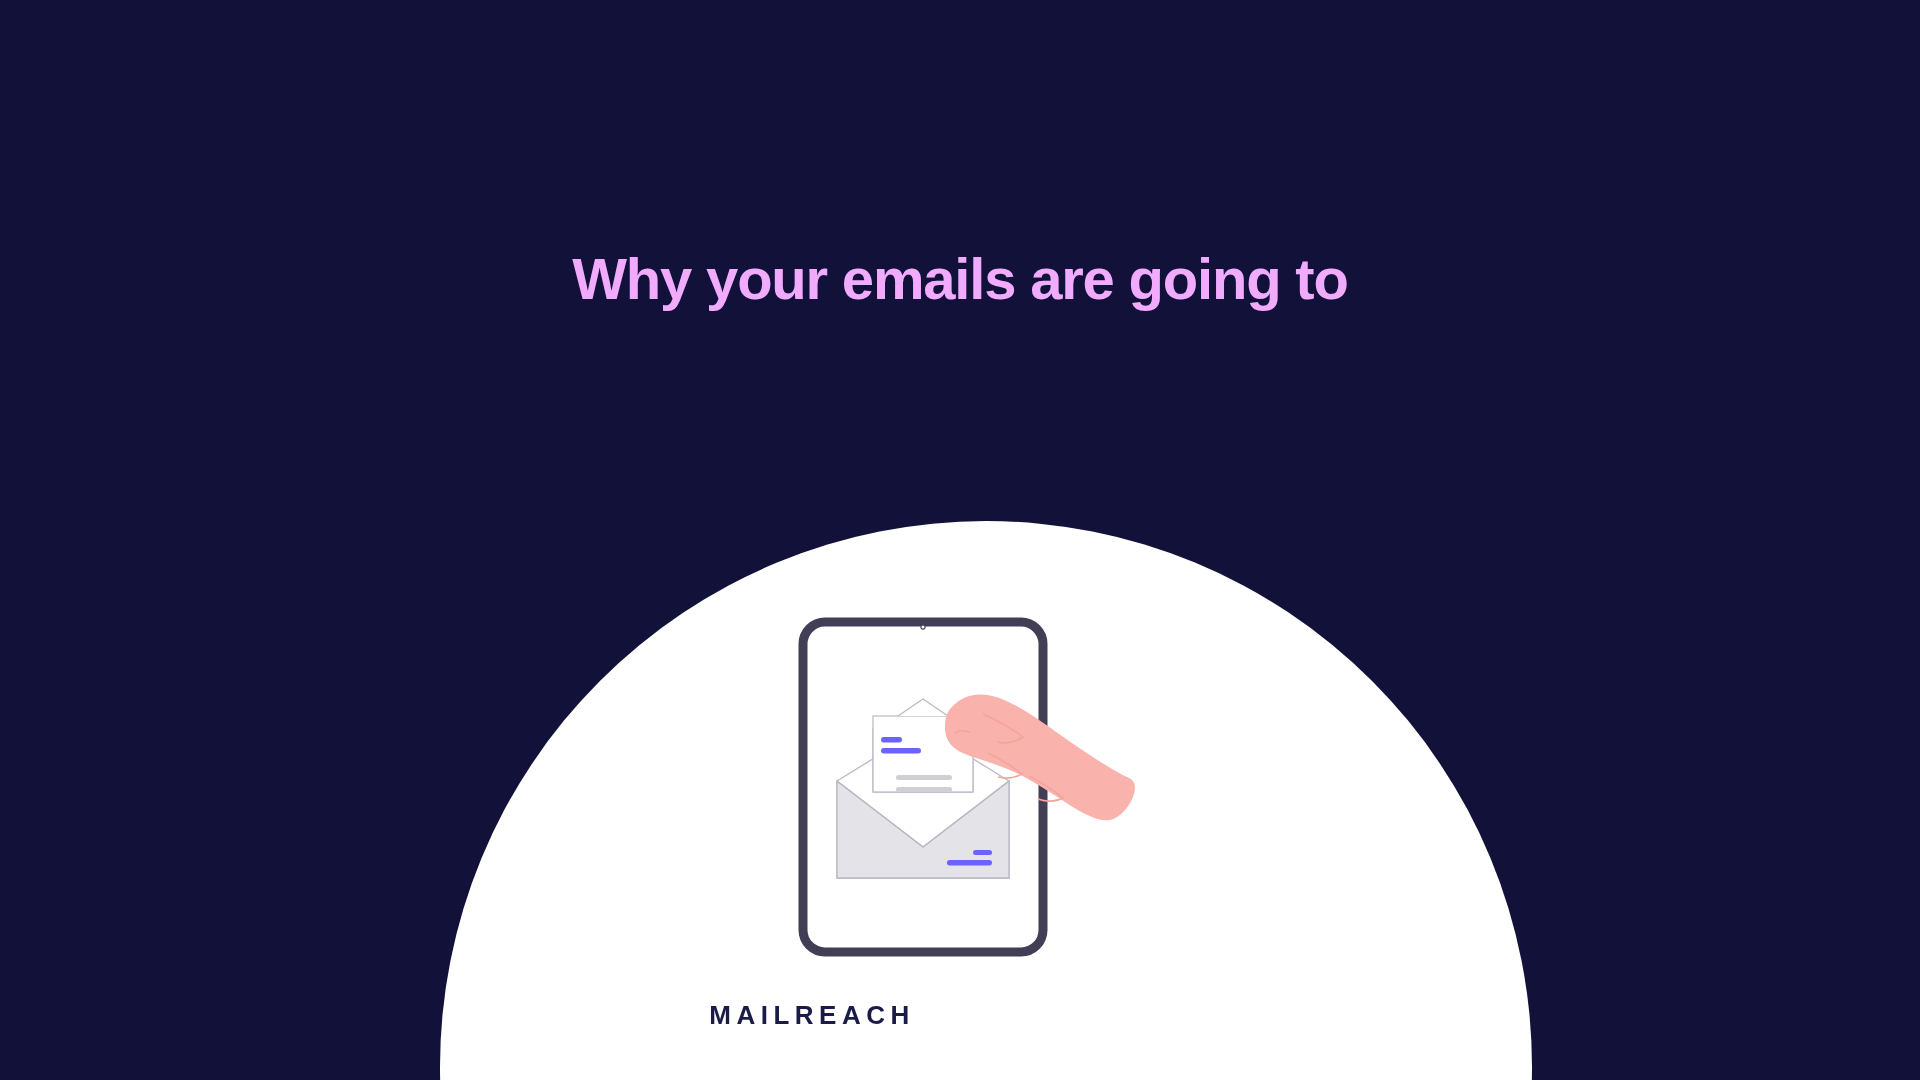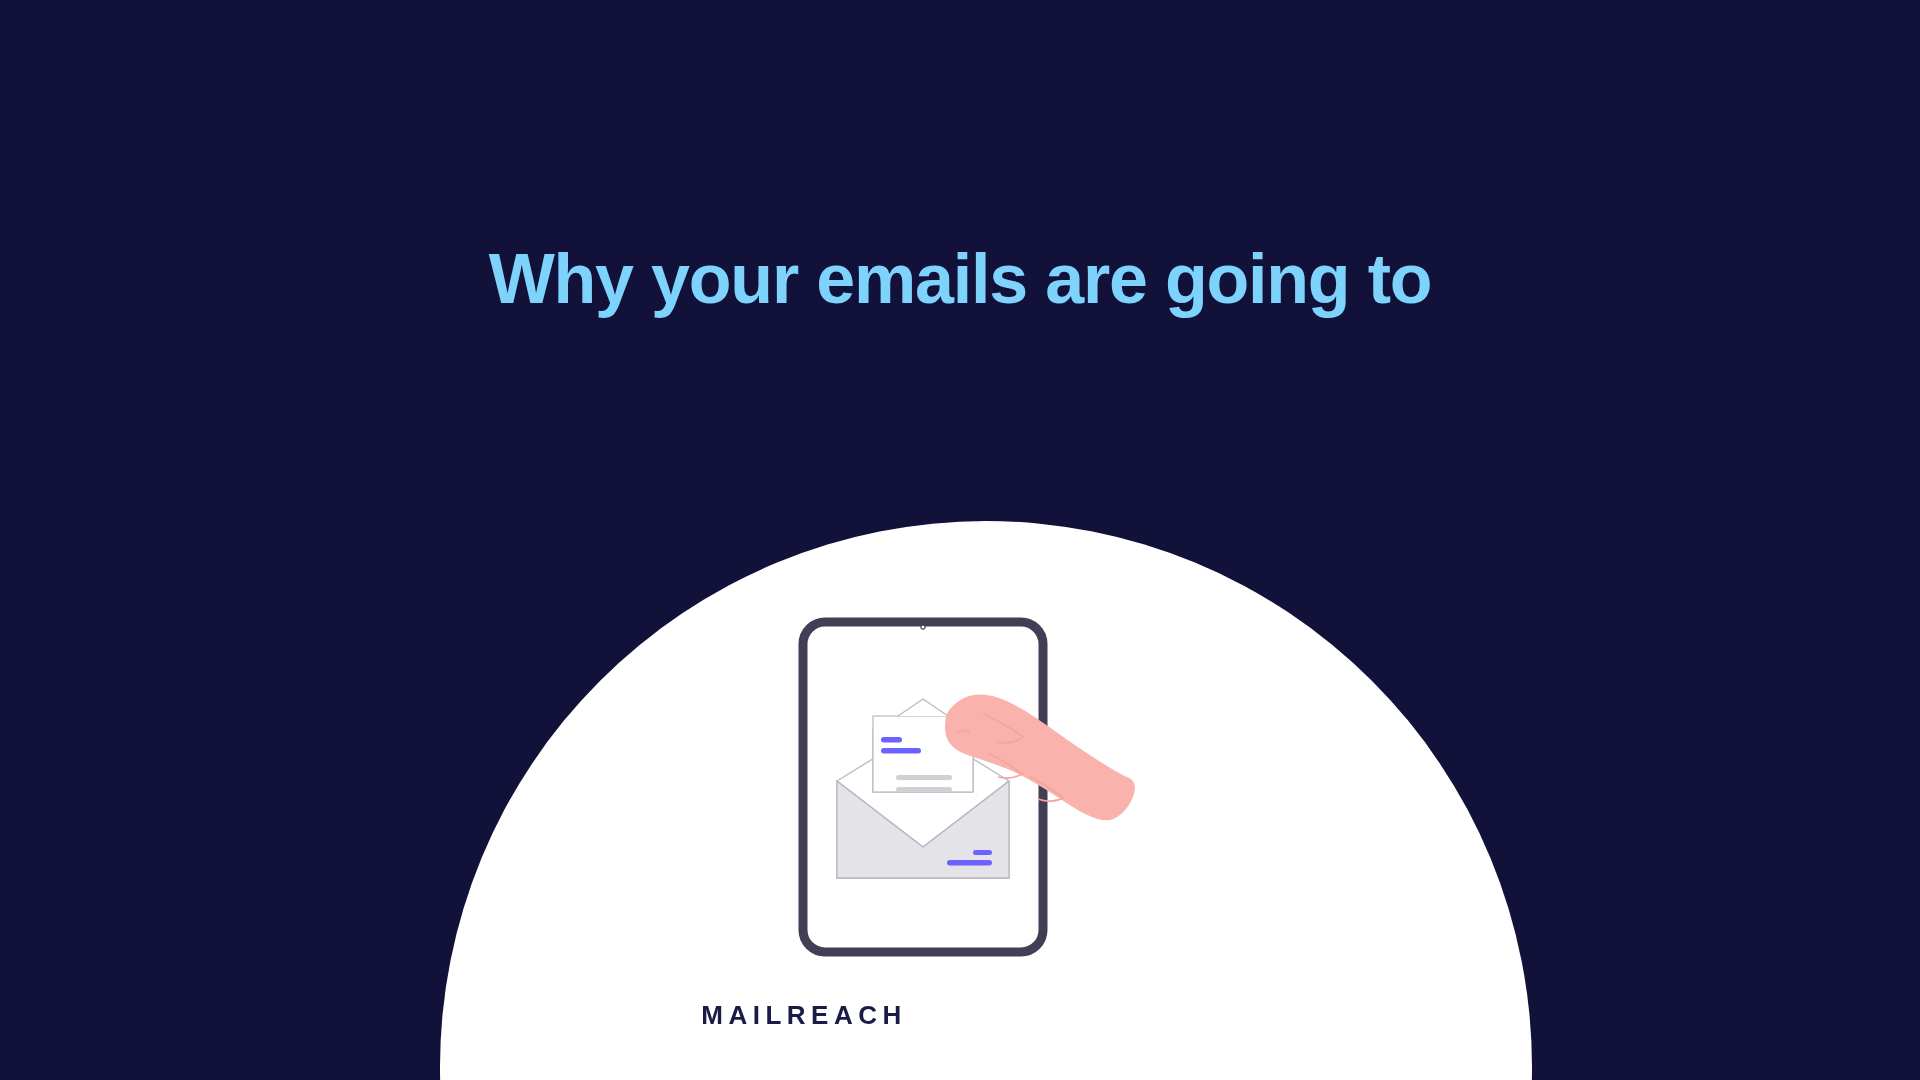--- a/index.html
+++ b/index.html
@@ -27,24 +27,24 @@
     position: absolute;
     left: 0;
     top: 218px;
     width: 1920px;
     text-align: center;
     padding: 0 120px;
     box-sizing: border-box;
   }
   .title-line {
     display: block;
-    color: #7dd3fc;
+    color: #f0abfc;
     font-family: "Liberation Sans", sans-serif;
     font-weight: 700;
-    font-size: 70px;
+    font-size: 58px;
     line-height: 122px;
     letter-spacing: -1.2px;
     white-space: nowrap;
   }
 
   
   .circle {
     position: absolute;
     left: 440px;
     top: 521px;
@@ -64,20 +64,21 @@
   }
   .illustration svg { display: block; }
 
   
   .brand {
     position: absolute;
     left: 0;
     top: 1000px;
     width: 1608px;
     text-align: center;
+    padding-left: 8px;
   }
   .brand-word {
     display: inline-block;
     color: #1b1b47;
     font-family: "Liberation Sans", sans-serif;
     font-weight: 700;
     font-size: 26px;
     letter-spacing: 5.5px;
   }
 </style>

